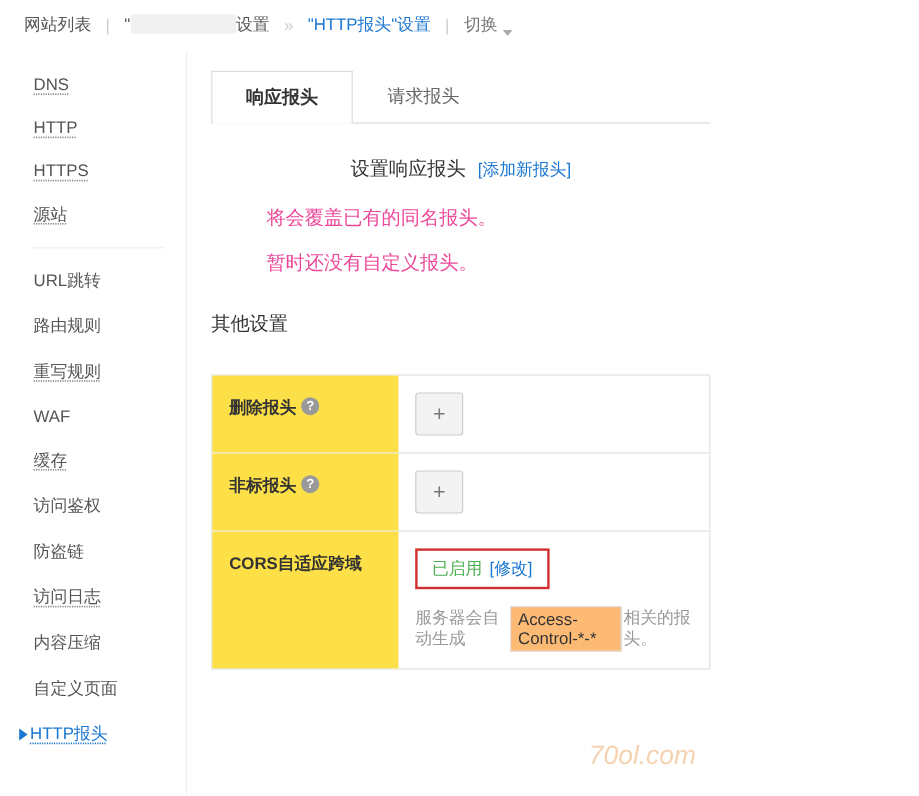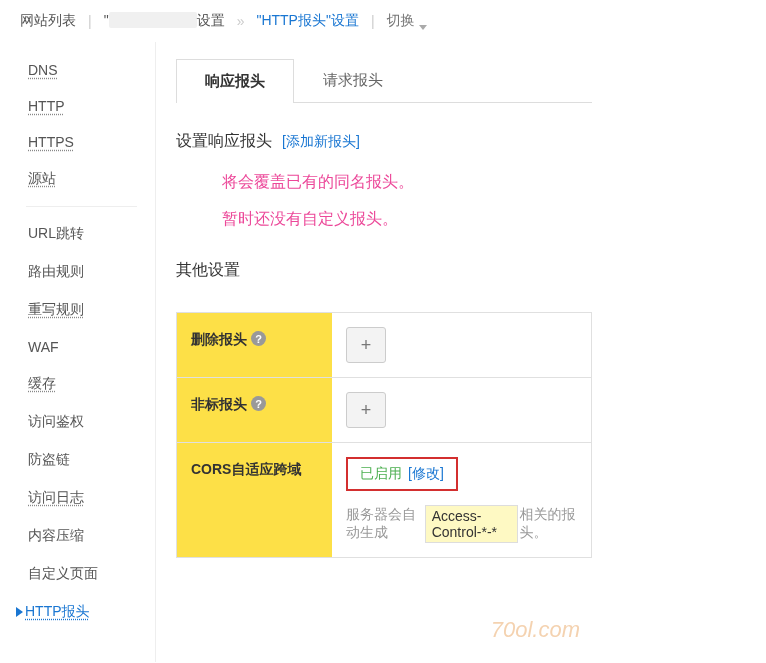--- a/index.html
+++ b/index.html
@@ -21,42 +21,42 @@
     .sidebar-sep { border-top: 1px solid #eee; margin: 8px 18px; }
     .tri-icon { width: 0; height: 0; border-top: 5px solid transparent; border-bottom: 5px solid transparent; border-left: 7px solid #1976d2; }
     
     .main { flex: 1; padding: 16px 20px; border-left: 1px solid #eee; min-height: 620px; }
     
     .tabs { display: flex; border-bottom: 1px solid #ddd; }
     .tab { padding: 12px 28px; border: 1px solid transparent; border-bottom: none; cursor: pointer; color: #666; font-size: 15px; }
     .tab.active { border-color: #ddd; background: #fff; position: relative; top: 1px; font-weight: 600; color: #333; }
     
     .section { margin-top: 28px; }
-    .section-row { display: flex; align-items: center; gap: 10px; margin-bottom: 20px; }
+    .section-row { display: flex; align-items: center; gap: 10px; margin-bottom: 20px; justify-content: center; }
     .section-title { font-size: 16px; color: #333; }
     .add-link { color: #1976d2; cursor: pointer; font-size: 14px; }
     .muted { color: #ec4899; font-size: 16px; margin-bottom: 16px; margin-left: 46px; }
     
     .other-title { font-size: 16px; color: #333; margin-top: 30px; margin-bottom: 31px; }
     
     .settings-table { border: 1px solid #e0e0e0; }
     .settings-row { display: flex; border-bottom: 1px solid #e0e0e0; }
     .settings-row:last-child { border-bottom: none; }
     .settings-label { width: 155px; padding: 18px 14px; background: #fde047; font-weight: 600; color: #333; display: flex; align-items: flex-start; gap: 4px; }
     .settings-value { flex: 1; padding: 14px; }
     .help-icon { width: 15px; height: 15px; border-radius: 50%; background: #999; color: #fff; display: inline-flex; align-items: center; justify-content: center; font-size: 11px; font-weight: bold; cursor: help; }
     
     .plus-btn { width: 40px; height: 36px; border: 1px solid #ccc; background: #f3f3f3; border-radius: 3px; cursor: pointer; font-size: 18px; color: #777; display: flex; align-items: center; justify-content: center; }
     
     .cors-row .settings-value { display: flex; flex-direction: column; gap: 14px; }
     .cors-status-box { border: 2px solid #d32f2f; padding: 6px 12px; display: inline-flex; align-items: center; gap: 6px; width: fit-content; }
     .status-enabled { color: #4caf50; }
     .modify-link { color: #1976d2; cursor: pointer; }
     .cors-desc { color: #999; font-size: 14px; display: flex; align-items: center; gap: 2px; }
-    .code-inline { border: 1px solid #ddd; padding: 2px 6px; color: #333; background: #fef9c3; font-family: inherit; }
+    .code-inline { border: 1px solid #ddd; padding: 2px 6px; color: #333; background: #fdba74; font-family: inherit; }
     
     .chevron-down { width: 0; height: 0; border-left: 4px solid transparent; border-right: 4px solid transparent; border-top: 5px solid #aaa; }
     
     .watermark { position: absolute; right: 32px; bottom: 20px; font-style: italic; color: #f0c090; font-size: 22px; font-weight: 500; opacity: 0.7; pointer-events: none; }
     .page-wrap { position: relative; width: 612px; height: 663px; }
   </style>
 </head>
 <body>
 
 <div class="page-wrap">

